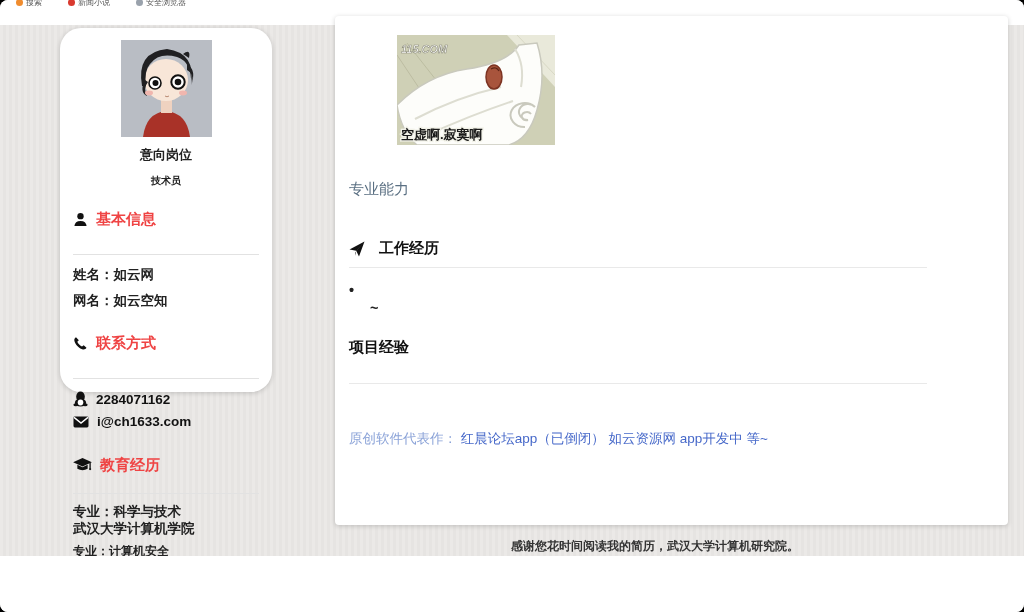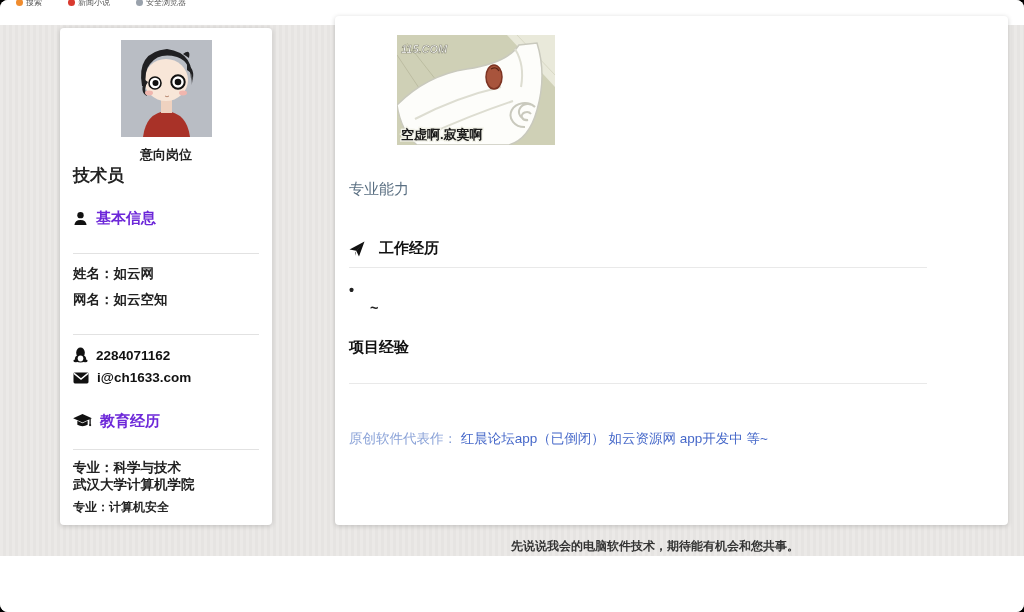--- a/index.html
+++ b/index.html
@@ -12,27 +12,27 @@
   
   .topbar {
     position:absolute; top:0; left:0; right:0; height:25px; background:#fff;
     overflow:hidden; display:flex; align-items:flex-start; gap:26px; padding-left:16px;
   }
   .bm { display:flex; gap:3px; align-items:center; margin-top:-3px; font-size:8px; color:#555; white-space:nowrap; }
   .dot { width:7px; height:7px; border-radius:50%; display:inline-block; }
   .d-or { background:#f08c2e; } .d-rd { background:#d93a2f; } .d-gy { background:#9aa2ac; }
   
   .card { position:absolute; background:#fff; border-radius:4px; box-shadow:0 1px 5px rgba(0,0,0,.18); }
-  .sidebar-card { left:60px; top:28px; width:212px; height:497px; padding:12px 13px 0 13px; }
+  .sidebar-card { left:60px; top:28px; width:212px; height:364px; padding:12px 13px 0 13px;border-radius:21px; }
   .main-card { left:335px; top:16px; width:673px; height:509px; padding:19px 0 0 14px; }
   
   .avatar-wrap { width:91px; height:97px; margin:0 auto; background:#b9bdc4; overflow:hidden; }
   .pos-label { text-align:center; font-weight:bold; font-size:13px; color:#222; margin-top:9px; }
-  .pos-value { text-align:left; font-weight:bold; font-size:17px; color:#222; }
-  .sec-title { display:flex; align-items:center; gap:8px; font-size:15px; font-weight:bold; color:#6d28d9; }
+  .pos-value { text-align:center; font-weight:bold; font-size:10px; color:#222; margin-top:10px; }
+  .sec-title { display:flex; align-items:center; gap:8px; font-size:15px; font-weight:bold; color:#ef4444; }
   .sec-title svg { flex:0 0 auto; }
   .divider { border:none; border-top:1px solid #e2e2e2; margin:0; }
   .kv { font-size:13.5px; font-weight:bold; color:#222; }
   .icon-row { display:flex; align-items:center; gap:8px; font-size:13.5px; font-weight:bold; color:#111; }
   .edu-line { font-size:13.5px; font-weight:bold; color:#222; line-height:17px; }
   .edu-minor { font-size:12px; font-weight:bold; color:#222; margin-top:6px; }
   
   .comic { width:158px; height:110px; margin-left:48px; display:block; }
   .skills-title { font-size:15px; color:#5b7083; margin-top:35px; }
   .skills-body { width:578px; font-size:14px; line-height:21.5px; color:#e8433e; margin-top:13px; text-align:justify; }
@@ -99,20 +99,26 @@
       <svg width="15" height="15" viewBox="0 0 16 16">
         <circle cx="8" cy="4.4" r="3.4" fill="#111"></circle>
         <path d="M1.5,15 Q2,9.5 8,9.5 Q14,9.5 14.5,15 Z" fill="#111"></path>
       </svg>
       <span>基本信息</span>
     </div>
     <hr class="divider mt25">
     <div class="kv" style="margin-top:11px;">姓名：如云网</div>
     <div class="kv" style="margin-top:8px;">网名：如云空知</div>
 
+    <div class="sec-title" style="margin-top:24px;">
+      <svg width="15" height="15" viewBox="0 0 16 16">
+        <path d="M3.2,1.2 C1.6,2 1,3.6 1.6,5.6 C2.6,9 6,13 9.8,14.2 C11.8,14.8 13.6,14.2 14.4,12.6 L11.4,9.8 L9.6,11.2 C7.6,10.4 5.4,8.2 4.6,6.2 L6.2,4.4 Z" fill="#111"></path>
+      </svg>
+      <span>联系方式</span>
+    </div>
     <hr class="divider mt25">
     <div class="icon-row" style="margin-top:12px;">
       <svg width="15" height="16" viewBox="0 0 16 17">
         <ellipse cx="8" cy="6" rx="4.6" ry="5.4" fill="#111"></ellipse>
         <ellipse cx="8" cy="12.4" rx="6" ry="4.2" fill="#111"></ellipse>
         <ellipse cx="8" cy="12.2" rx="3" ry="3.2" fill="#fff"></ellipse>
         <ellipse cx="3" cy="14.6" rx="2.6" ry="1.6" fill="#111"></ellipse>
         <ellipse cx="13" cy="14.6" rx="2.6" ry="1.6" fill="#111"></ellipse>
       </svg>
       <span>2284071162</span>
@@ -178,15 +184,15 @@
 
     <div class="proj-title">项目经验</div>
     <hr class="main-hr" style="margin-top:26px;">
 
     <div class="links-line">
       <span class="link-label">原创软件代表作：</span>
       <span class="link-text">红晨论坛app（已倒闭） 如云资源网 app开发中 等~</span>
     </div>
   </div>
 
-  <div class="footer-note">先说说我会的电脑软件技术，期待能有机会和您共事。</div>
+  <div class="footer-note">感谢您花时间阅读我的简历，武汉大学计算机研究院。</div>
   <div class="footer-strip"></div>
 </div>
 
 </body></html>

